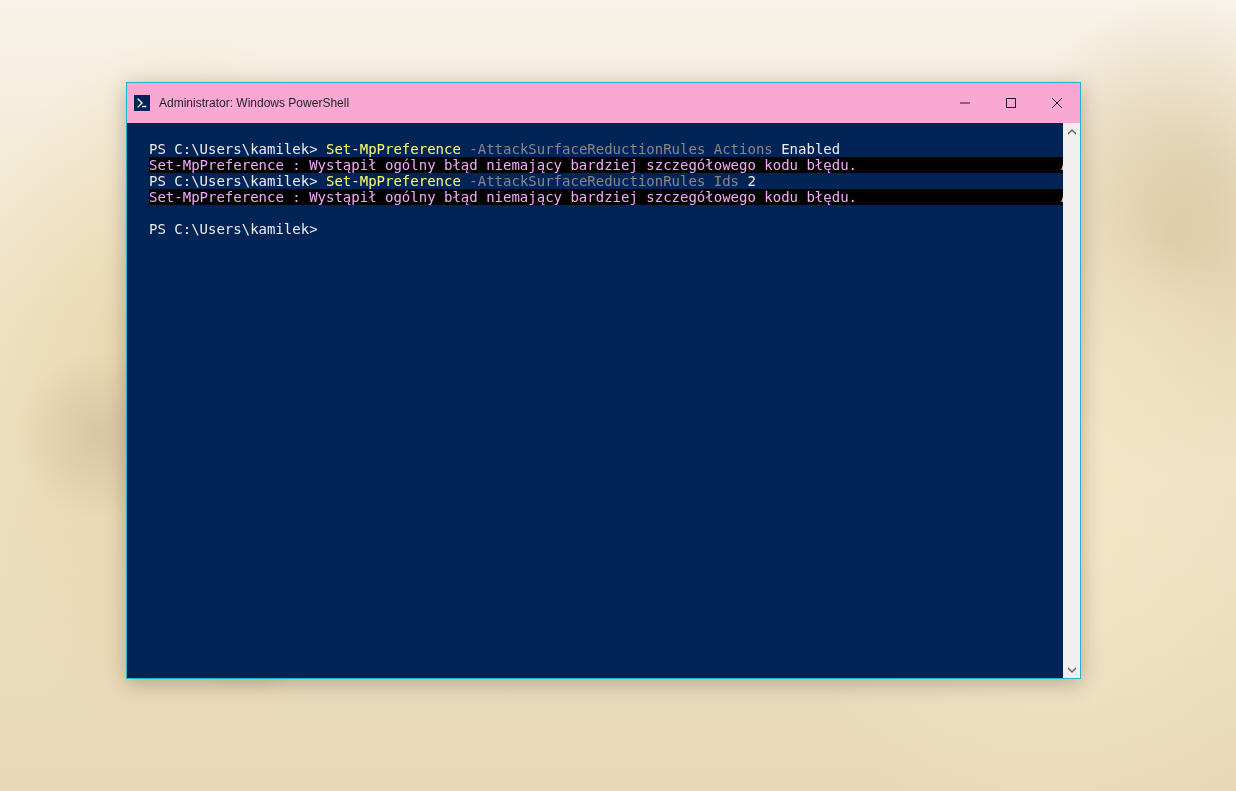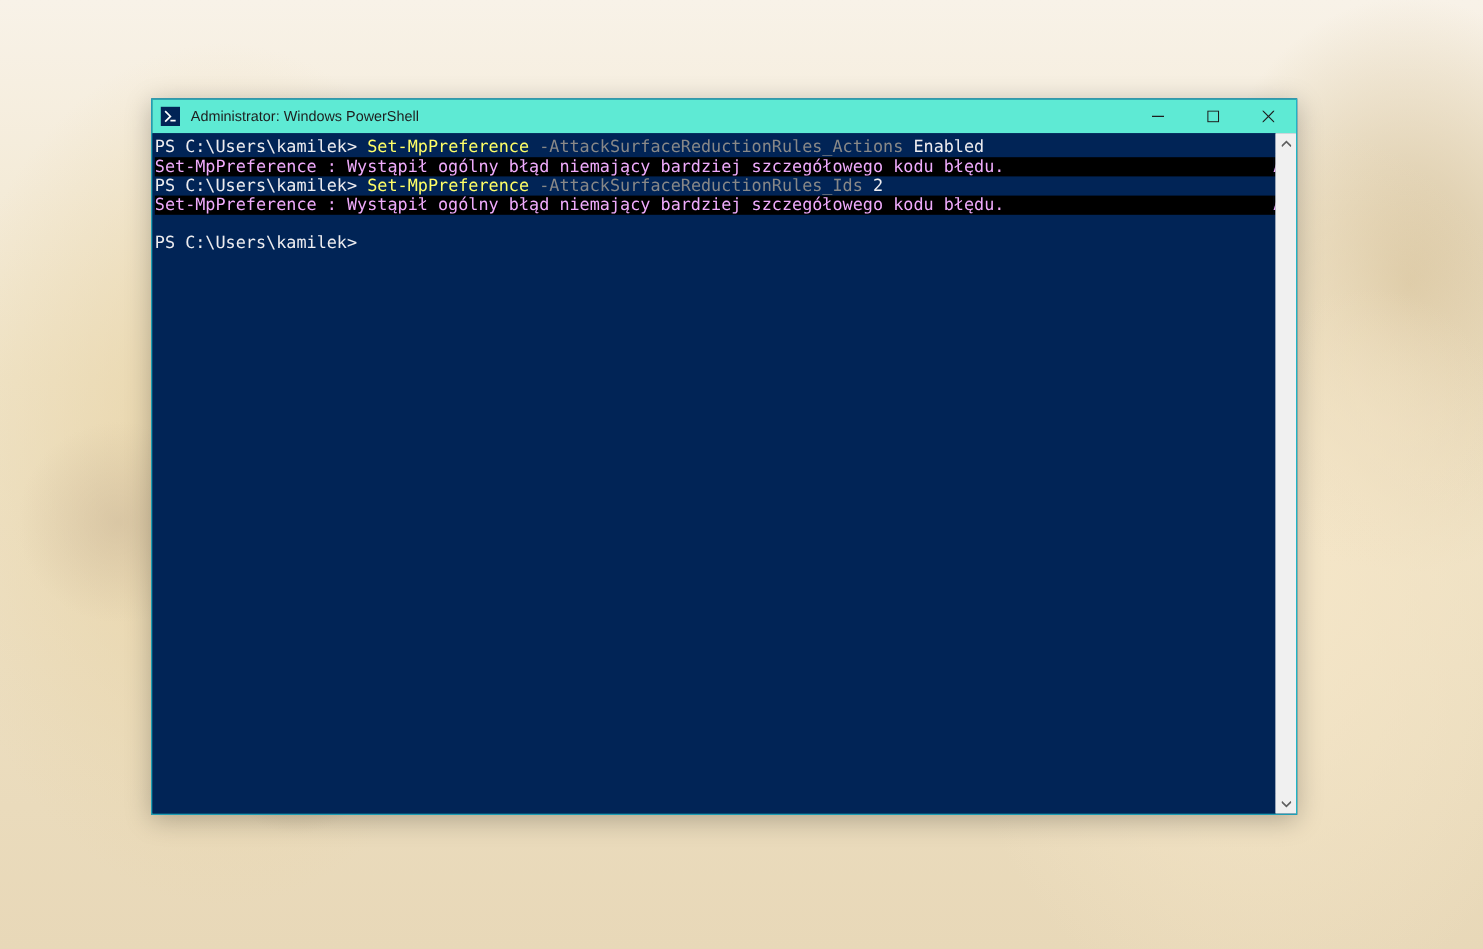--- a/index.html
+++ b/index.html
@@ -37,22 +37,22 @@
     width: 955px;
     height: 597px;
     background: #012456;
     border: 1px solid #1fb5c6;
     box-shadow: 0 4px 20px rgba(0,0,0,0.25);
     display: flex;
     flex-direction: column;
     z-index: 10;
   }
   .titlebar {
-    height: 28px;
-    background: #5eead4;
+    height: 40px;
+    background: #f9a8d4;
     display: flex;
     align-items: center;
     color: #1e1e1e;
     font-size: 12px;
     flex-shrink: 0;
   }
   .titlebar .icon-slot {
     width: 30px;
     display: flex;
     align-items: center;
@@ -85,21 +85,22 @@
   }
   .terminal {
     flex: 1;
     background: #012456;
     color: #eeedf0;
     font-family: Consolas, "Lucida Console", monospace;
     font-size: 14px;
     line-height: 16px;
     white-space: pre;
     overflow: hidden;
-    padding: 4px 2px 2px 2px;
+    padding: 18px 2px 2px 2px;
+    margin-left: 20px;
   }
   .scrollbar {
     width: 17px;
     background: #f0f0f0;
     display: flex;
     flex-direction: column;
   }
   .sb-arrow {
     height: 17px;
     display: flex;

